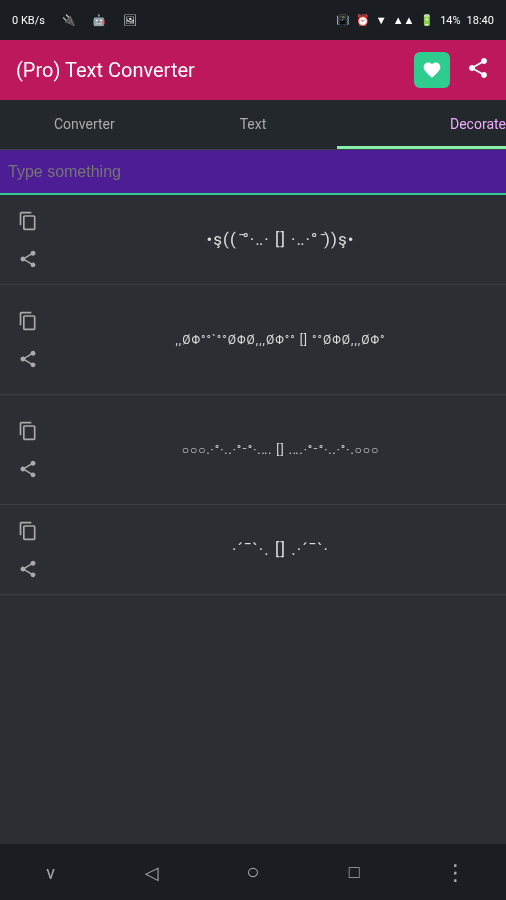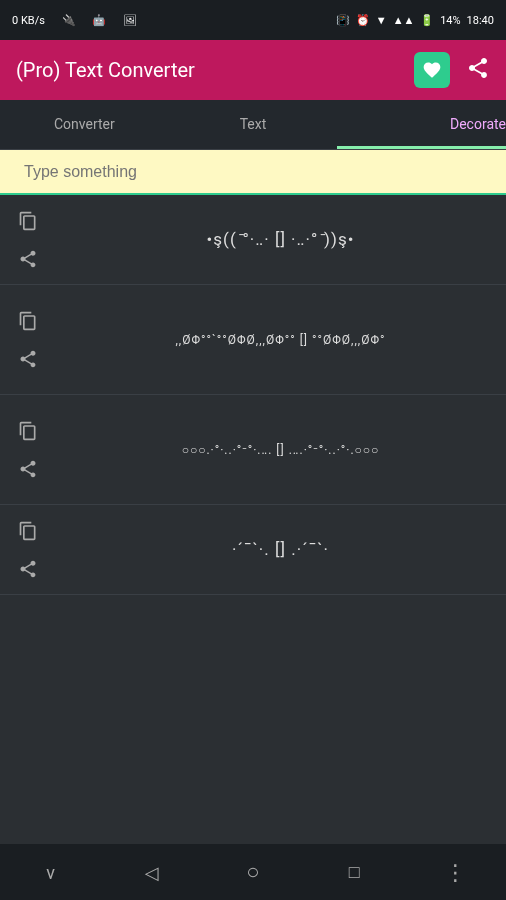--- a/index.html
+++ b/index.html
@@ -86,22 +86,22 @@
       position: relative;
     }
     .tab.active {
       color: #f0abfc;
       border-bottom: 3px solid #86efac;
       justify-content: flex-end;
     }
 
     
     .input-area {
-      padding: 12px 24px;
-      background: #fef9c3;
+      padding: 12px 8px;
+      background: #4c1d95;
       border-bottom: 2px solid #2ecc8e;
     }
     .text-input {
       width: 100%;
       background: transparent;
       border: none;
       outline: none;
       color: #888;
       font-size: 16px;
       caret-color: #2ecc8e;

